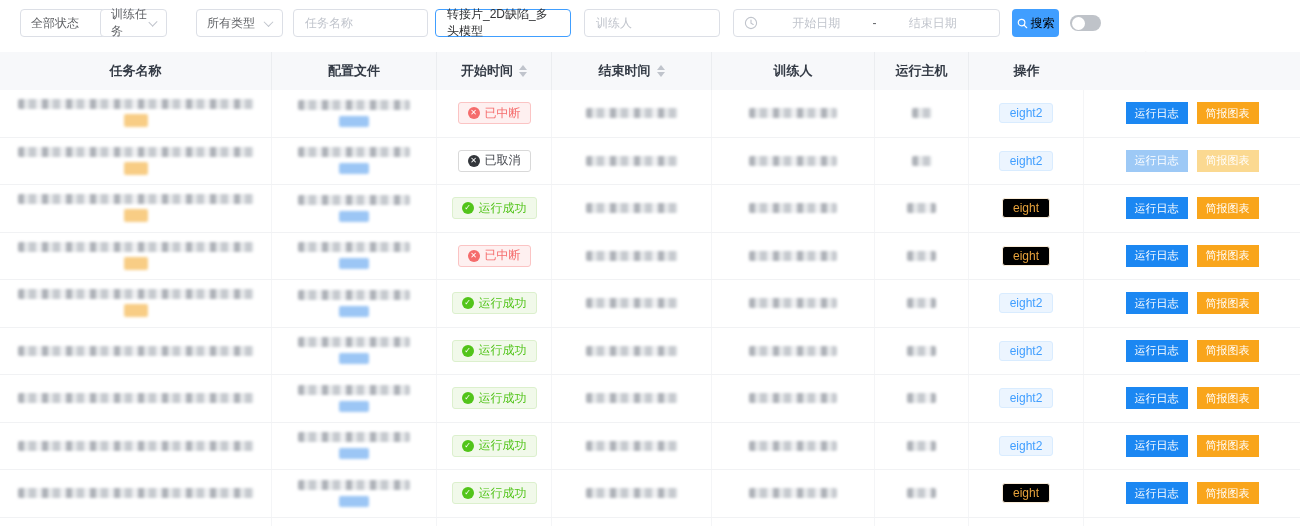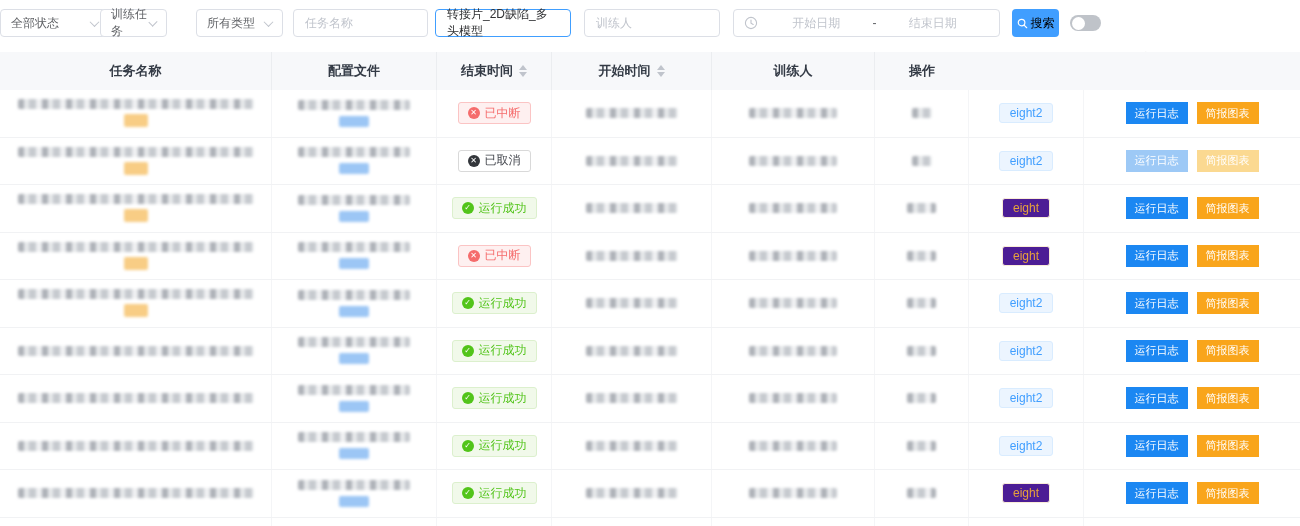--- a/index.html
+++ b/index.html
@@ -69,34 +69,34 @@
   .badge.interrupted { color:#f56c6c; background:#fef0f0; border-color:#fbc4c4; }
   .badge.interrupted .dot { background:#f56c6c; }
   .badge.cancelled { color:#43464d; background:#fff; border-color:#d9d9d9; }
   .badge.cancelled .dot { background:#33363b; }
   .badge.success { color:#52c41a; background:#f1f9ea; border-color:#dcf0cd; }
   .badge.success .dot { background:#52c41a; }
 
   .chip { height:20px; padding:0 10px; display:inline-flex; align-items:center;
      border-radius:3px; font-size:12px; border:1px solid; white-space:nowrap; }
   .chip.blue { color:#409eff; background:#ecf5ff; border-color:#d9ecff; }
-  .chip.yellow { color:#e6a23c; background:#4c1d95; border-color:#faecd8; }
+  .chip.yellow { color:#e6a23c; background:#000000; border-color:#faecd8; }
 
   .abtn { height:22px; padding:0 9px; border-radius:0; font-size:11px; color:#fff;
      border:none; display:inline-flex; align-items:center; cursor:pointer; white-space:nowrap; }
   .abtn.log { background:#1b87f2; }
   .abtn.report { background:#f9a51b; }
   .row.disabled-actions .abtn.log { background:#9dc9f6; }
   .row.disabled-actions .abtn.report { background:#fbd991; }
 </style>
 </head>
 <body>
 
 <div class="filter-bar">
-  <div class="fi select" style="left:0; width:109px;">
+  <div class="fi select" style="left:20px; width:109px;">
     <span>全部状态</span>
     <span class="chev"></span>
   </div>
   <div class="fi select" style="left:100px; width:67px;">
     <span>训练任务</span>
     <span class="chev"></span>
   </div>
   <div class="fi select" style="left:196px; width:87px;">
     <span>所有类型</span>
     <span class="chev"></span>
@@ -134,35 +134,38 @@
 
 <div class="table">
   <div class="tr thead">
       <div class="th">
         <span>任务名称</span>
       </div>
       <div class="th">
         <span>配置文件</span>
       </div>
       <div class="th">
+        <span>开始时间</span>
+        <span class="caret">
+          <i class="up"></i>
+          <i class="dn"></i>
+        </span>
+      </div>
+      <div class="th">
         <span>结束时间</span>
         <span class="caret">
           <i class="up"></i>
           <i class="dn"></i>
         </span>
       </div>
       <div class="th">
-        <span>开始时间</span>
-        <span class="caret">
-          <i class="up"></i>
-          <i class="dn"></i>
-        </span>
-      </div>
-      <div class="th">
         <span>训练人</span>
+      </div>
+      <div class="th">
+        <span>运行主机</span>
       </div>
       <div class="th">
         <span>操作</span>
       </div>
     </div>
   <div>
       <div class="tr row">
     <div class="td">
       <div class="blur-line w-task"></div>
       <div class="blur-badge-yellow"></div>

